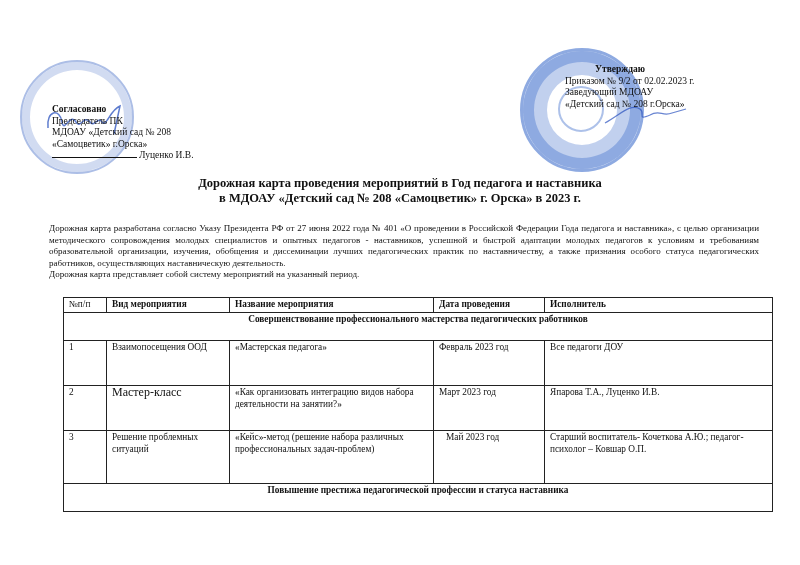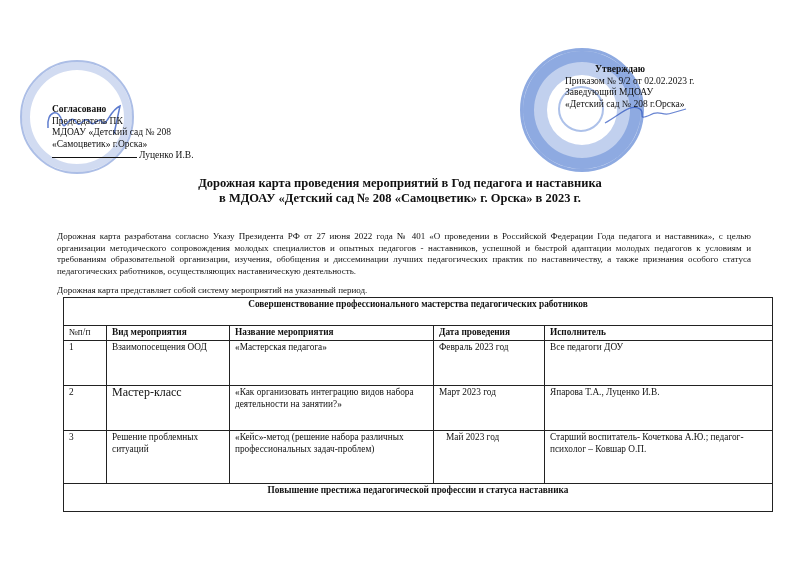--- a/index.html
+++ b/index.html
@@ -25,21 +25,21 @@
   .approval-right .ttl { padding-left: 30px; }
   .sigline { display: inline-block; border-bottom: 1px solid #111; width: 85px; vertical-align: baseline; margin-right: 2px; }
   .sigline-r { width: 95px; }
   .underlined { text-decoration: underline; }
 
   .doc-title { position: absolute; left: 0; width: 800px; top: 176px; text-align: center;
                font-weight: bold; font-size: 12.5px; line-height: 15px; }
 
   .intro { position: absolute; left: 49px; top: 223px; width: 710px;
            font-size: 9px; line-height: 11.6px; text-align: justify; }
-  .intro p { margin: 8px; }
+  .intro p { margin: 0; }
 
   table.plan { position: absolute; left: 63px; top: 297px; width: 710px;
                border-collapse: collapse; font-size: 9.3px; line-height: 11.5px; }
   table.plan td, table.plan th { border: 1px solid #222; vertical-align: top; padding: 1px 5px; text-align: left; }
   table.plan th { font-weight: bold; height: 12px; }
   table.plan td.section { font-weight: bold; text-align: center; height: 25px; }
   table.plan tr.row td { height: 42px; }
   table.plan tr.row.tall td { height: 50px; }
   .small { font-size: 12px; }
   .justify { text-align: justify; }
@@ -84,28 +84,28 @@
 </div>
 
 <div class="intro">
   <p>Дорожная карта разработана согласно Указу Президента РФ от 27 июня 2022 года № 401 «О проведении в Российской Федерации Года педагога и наставника», с целью организации методического сопровождения молодых специалистов и опытных педагогов - наставников, успешной и быстрой адаптации молодых педагогов к условиям и требованиям образовательной организации, изучения, обобщения и диссеминации лучших педагогических практик по наставничеству, а также признания особого статуса педагогических работников, осуществляющих наставническую деятельность.</p>
   <p>Дорожная карта представляет собой систему мероприятий на указанный период.</p>
 </div>
 
 <table class="plan">
   <tbody>
       <tr>
-    <td colspan="5" class="section">Совершенствование профессионального мастерства педагогических работников</td>
-  </tr>
-  <tr>
     <th class="col-num" style="font-weight:normal">№п/п</th>
     <th class="col-type">Вид мероприятия</th>
     <th class="col-name">Название мероприятия</th>
     <th class="col-date">Дата проведения</th>
     <th>Исполнитель</th>
+  </tr>
+  <tr>
+    <td colspan="5" class="section">Совершенствование профессионального мастерства педагогических работников</td>
   </tr>
   <tr class="row">
     <td>1</td>
     <td>Взаимопосещения ООД</td>
     <td>«Мастерская педагога»</td>
     <td>Февраль 2023 год</td>
     <td>Все педагоги ДОУ</td>
   </tr>
   <tr class="row">
     <td>2</td>

